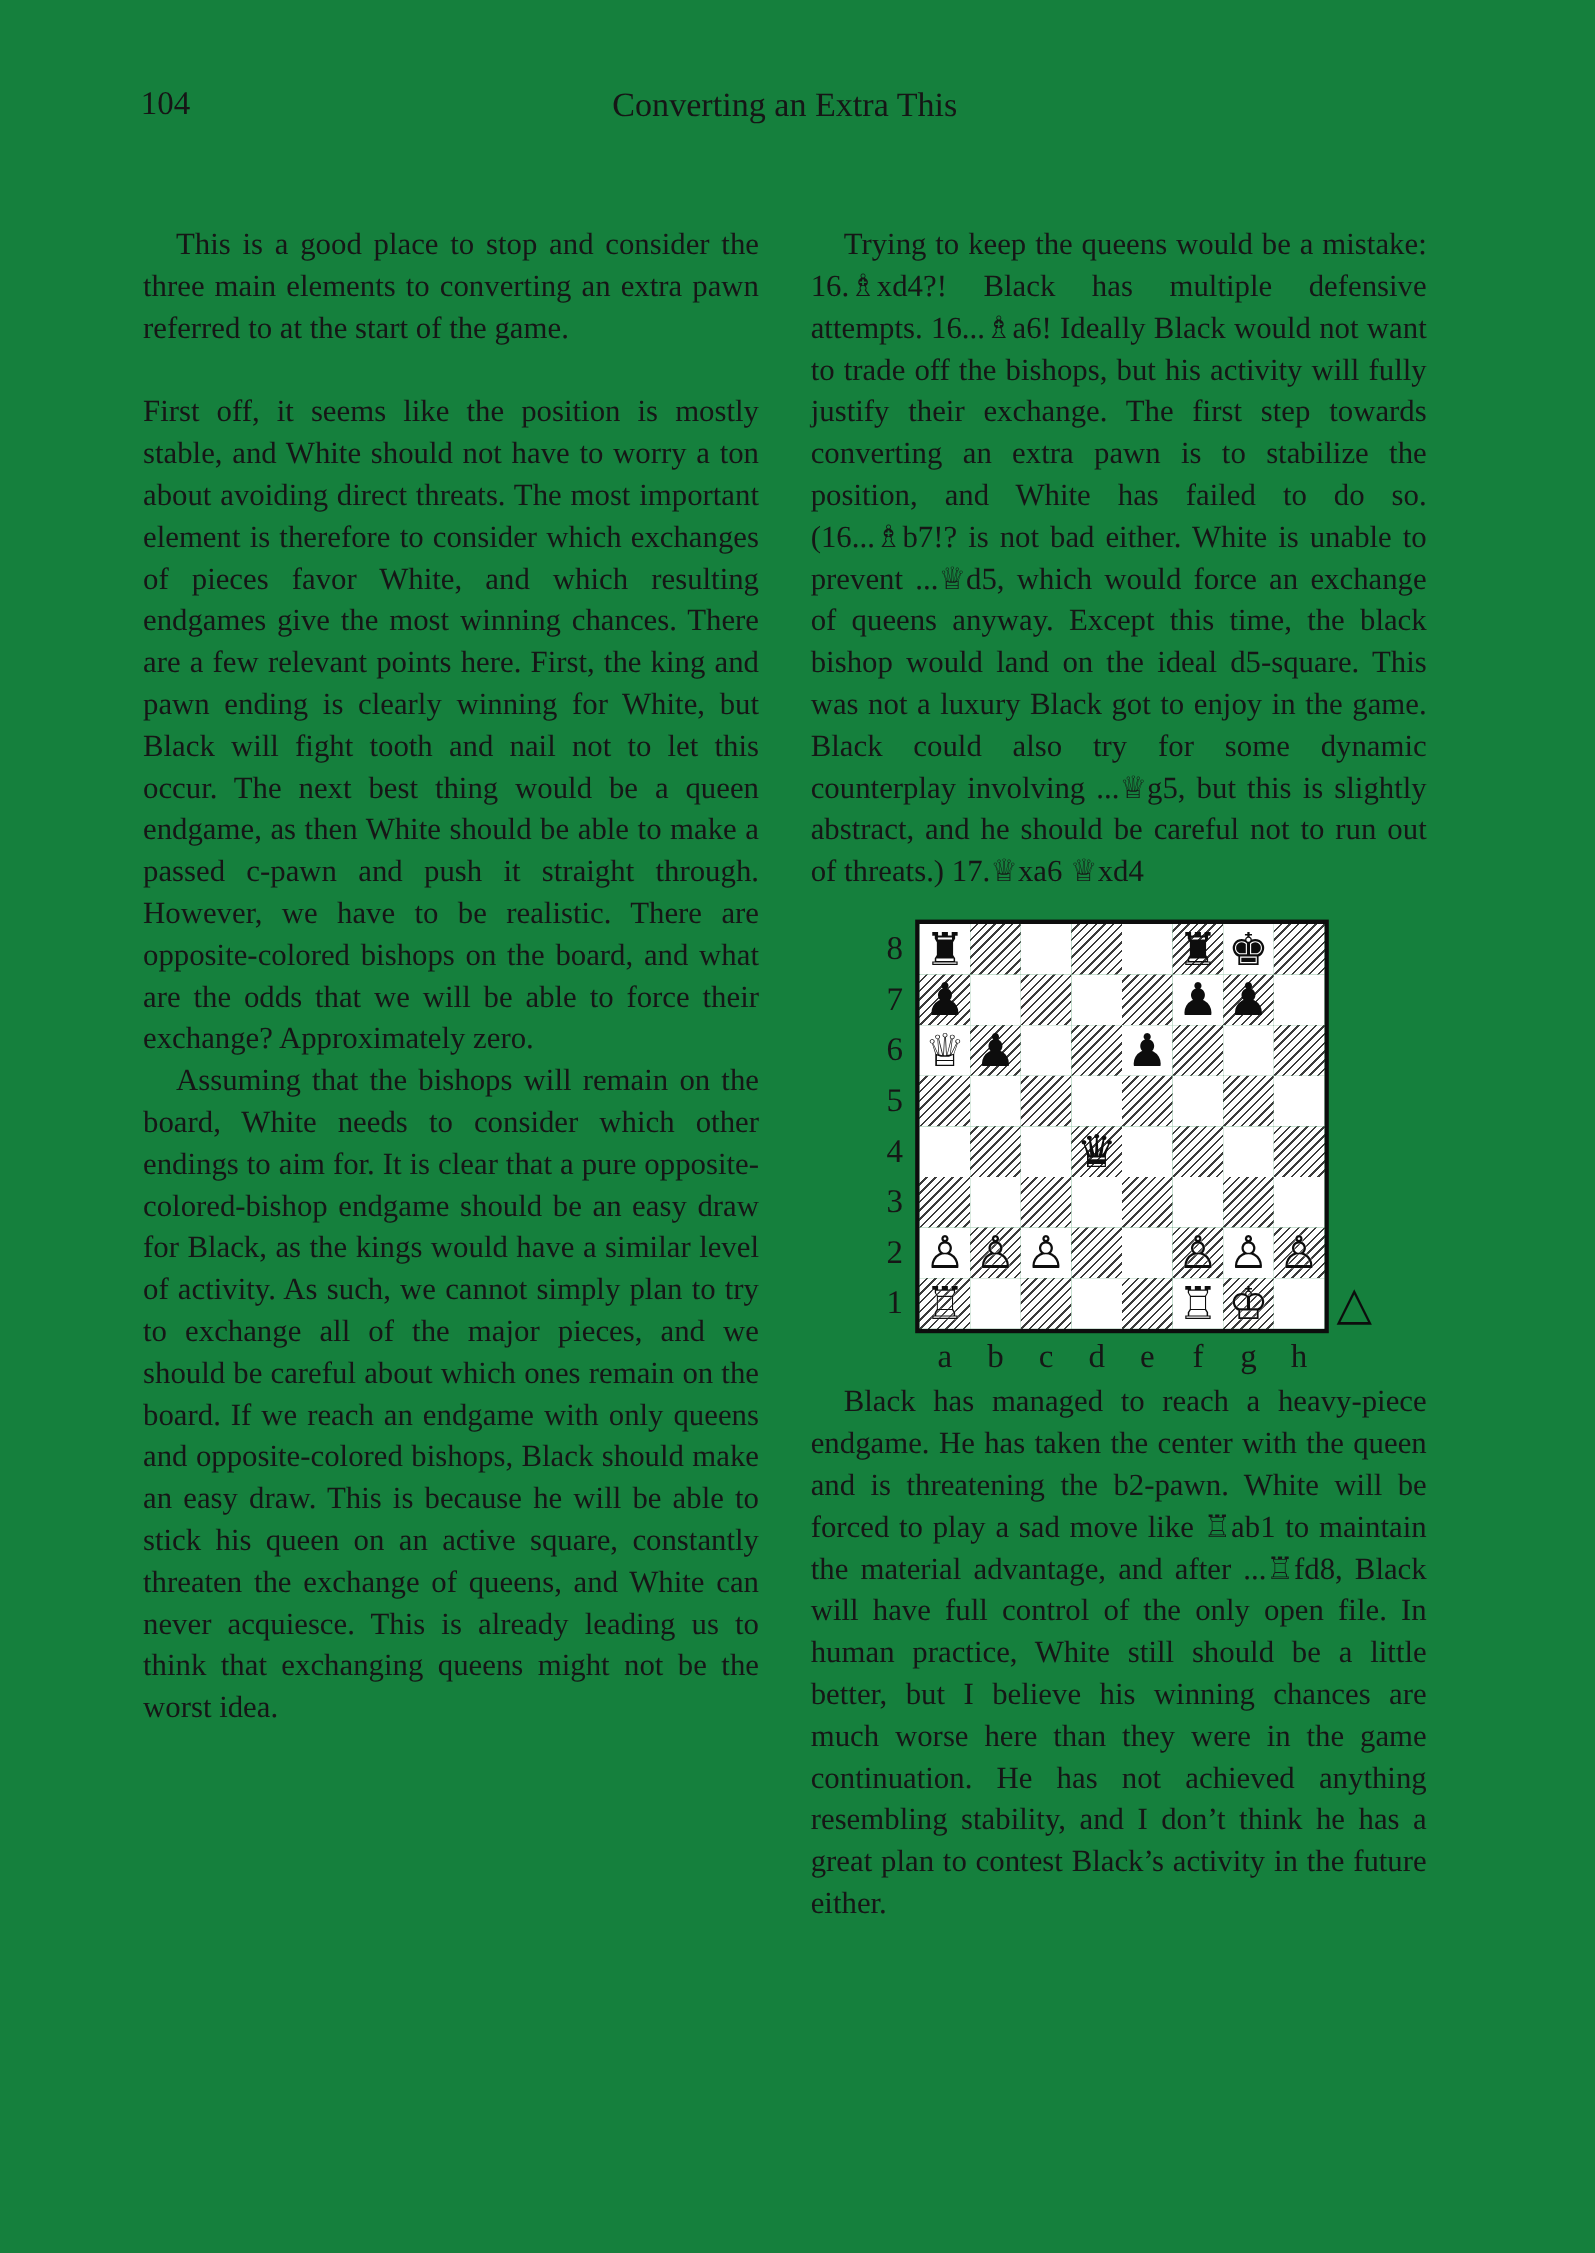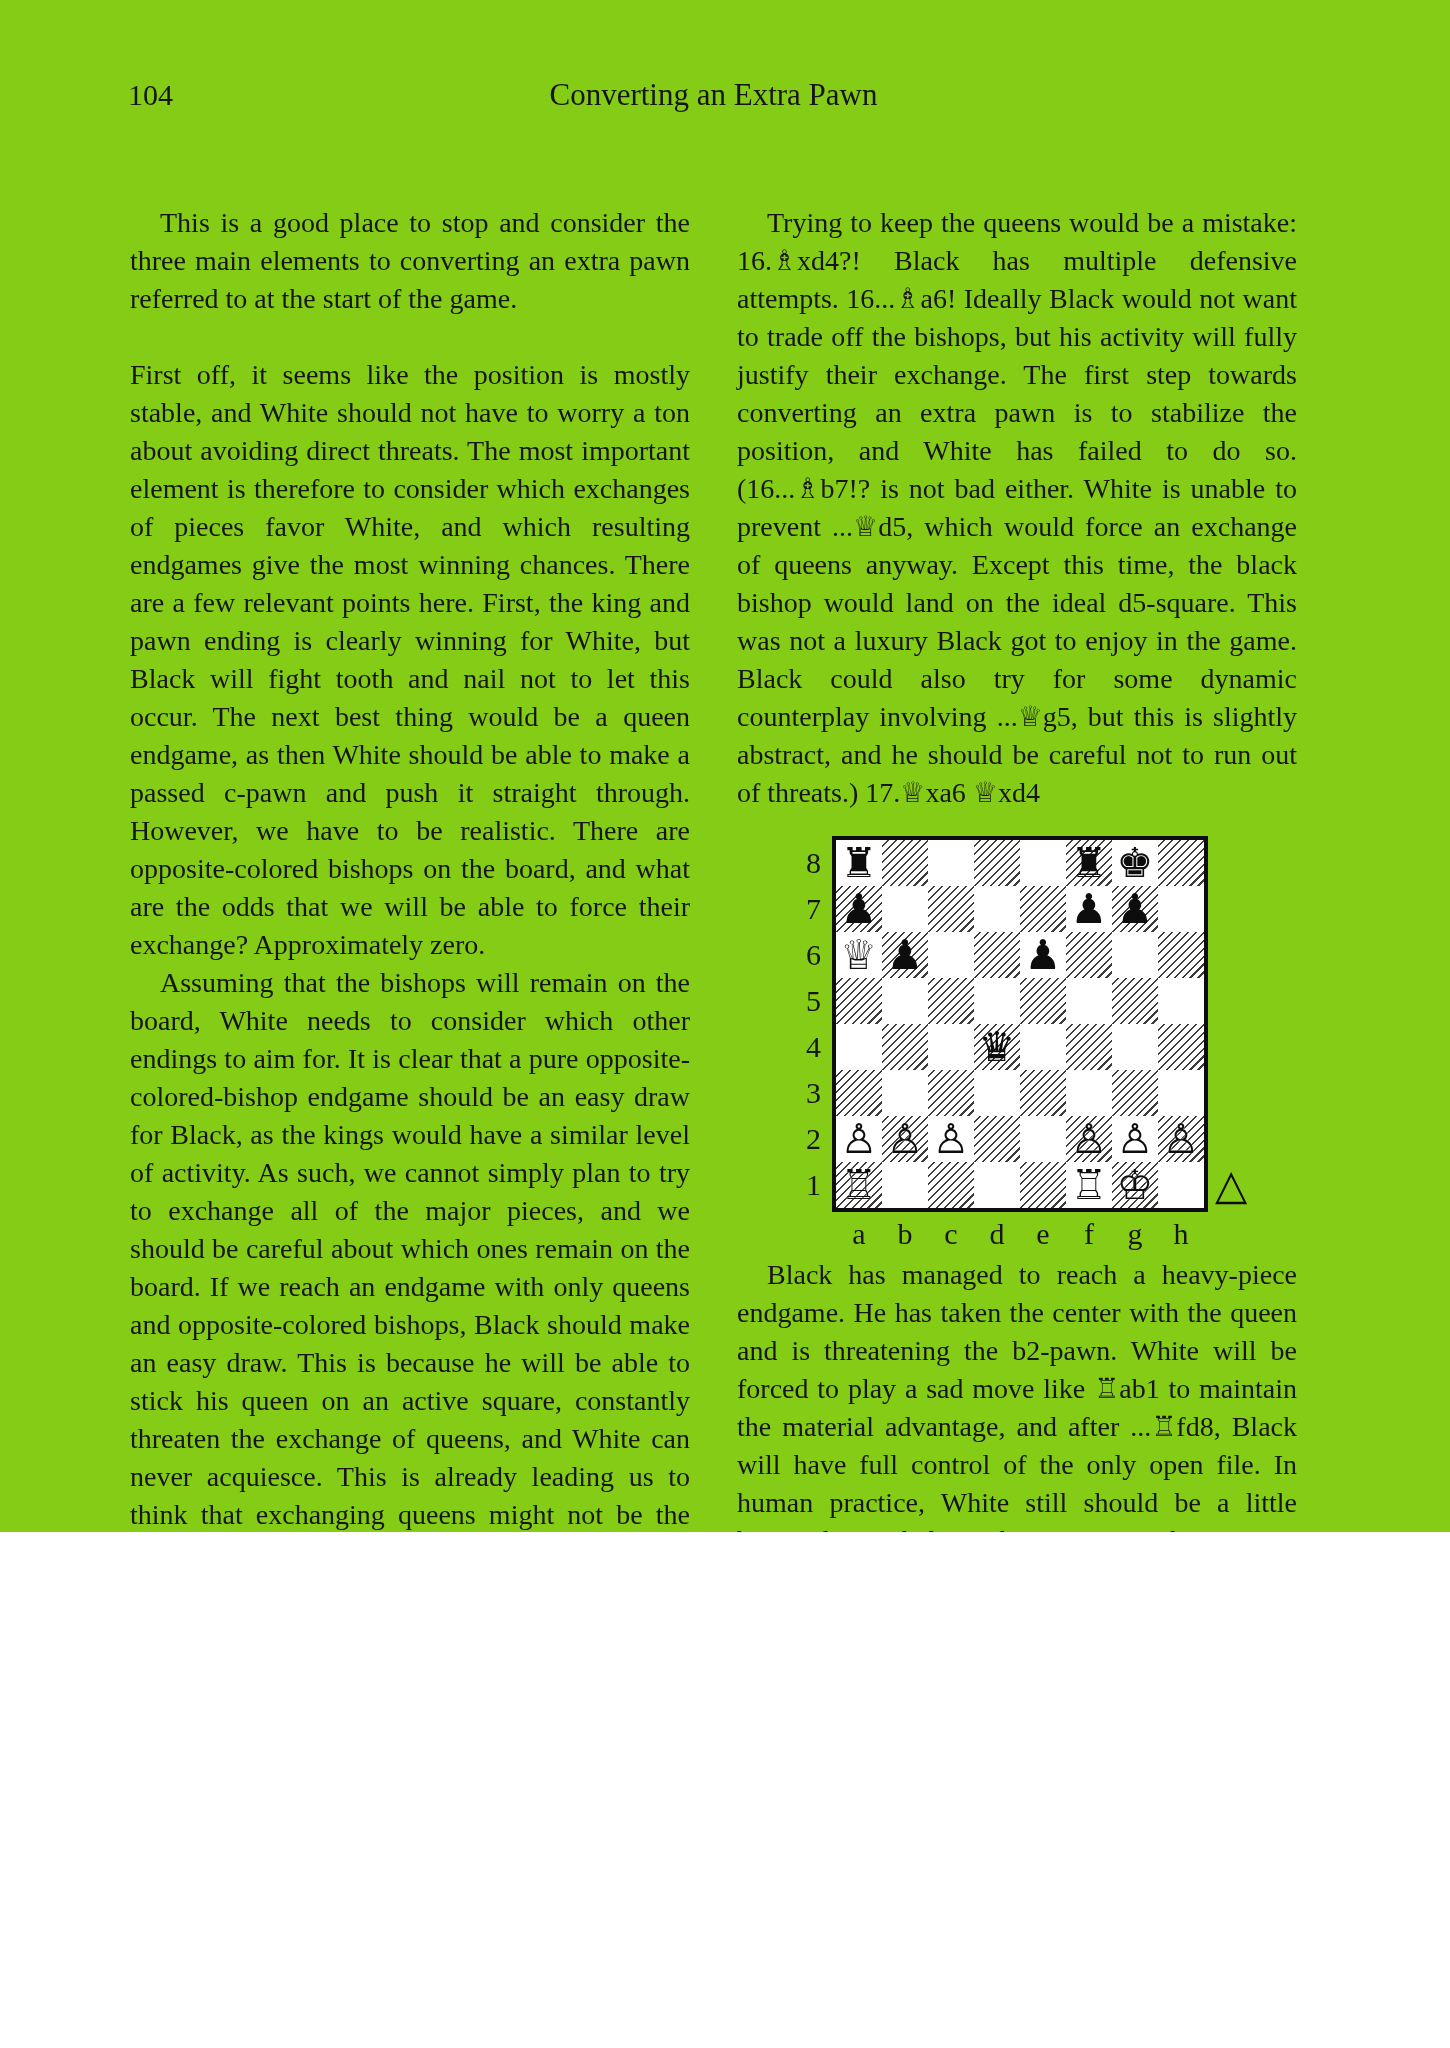--- a/index.html
+++ b/index.html
@@ -1,20 +1,20 @@
 <!DOCTYPE html>
 <html><head>
 <meta charset="utf-8">
 <style>
   html, body { margin: 0; padding: 0; background: #ffffff; }
   .page {
     position: relative;
     width: 1450px;
-    height: 1532px;
-    background: #84cc16;
+    height: 2048px;
+    background: #15803d;
     color: #161616;
     font-family: "Liberation Serif", "DejaVu Sans", serif;
     overflow: hidden;
     text-decoration: underline;
   }
   .page-number {
     position: absolute;
     left: 128px;
     top: 78px;
     font-size: 30px;
@@ -122,21 +122,21 @@
   }
   .after-diagram { margin-top: 4px; }
 </style>
 </head>
 <body>
 
 <div class="page">
 
   <div class="page-number">104</div>
 
-  <div class="header-title">Converting an Extra Pawn</div>
+  <div class="header-title">Converting an Extra This</div>
 
   <div class="col col-left">
     <p class="indent">This is a good place to stop and consider the three main elements to converting an extra pawn referred to at the start of the game.</p>
     <div class="vgap"></div>
     <p>First off, it seems like the position is mostly stable, and White should not have to worry a ton about avoiding direct threats. The most important element is therefore to consider which exchanges of pieces favor White, and which resulting endgames give the most winning chances. There are a few relevant points here. First, the king and pawn ending is clearly winning for White, but Black will fight tooth and nail not to let this occur. The next best thing would be a queen endgame, as then White should be able to make a passed c-pawn and push it straight through. However, we have to be realistic. There are opposite-colored bishops on the board, and what are the odds that we will be able to force their exchange? Approximately zero.</p>
     <p class="indent">Assuming that the bishops will remain on the board, White needs to consider which other endings to aim for. It is clear that a pure opposite-colored-bishop endgame should be an easy draw for Black, as the kings would have a similar level of activity. As such, we cannot simply plan to try to exchange all of the major pieces, and we should be careful about which ones remain on the board. If we reach an endgame with only queens and opposite-colored bishops, Black should make an easy draw. This is because he will be able to stick his queen on an active square, constantly threaten the exchange of queens, and White can never acquiesce. This is already leading us to think that exchanging queens might not be the worst idea.</p>
     <div class="vgap"></div>
   </div>
 
   <div class="col col-right">

